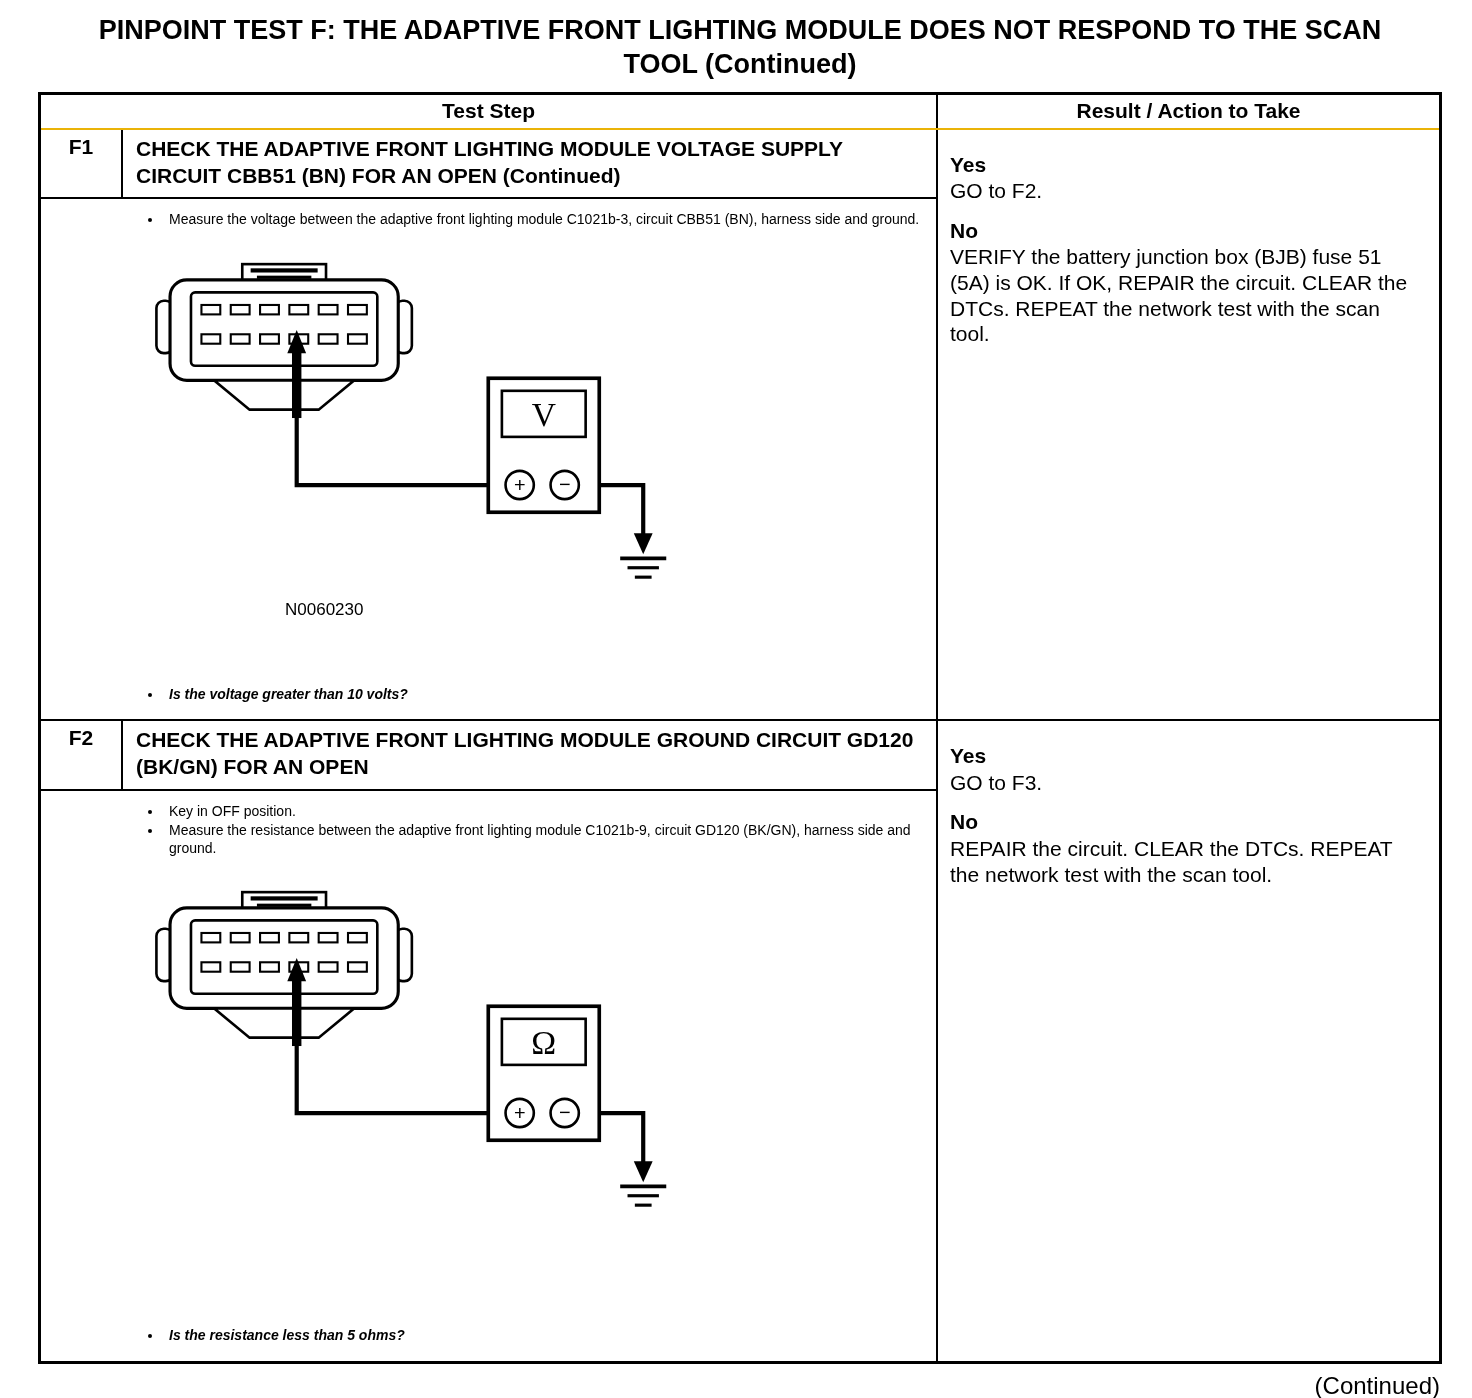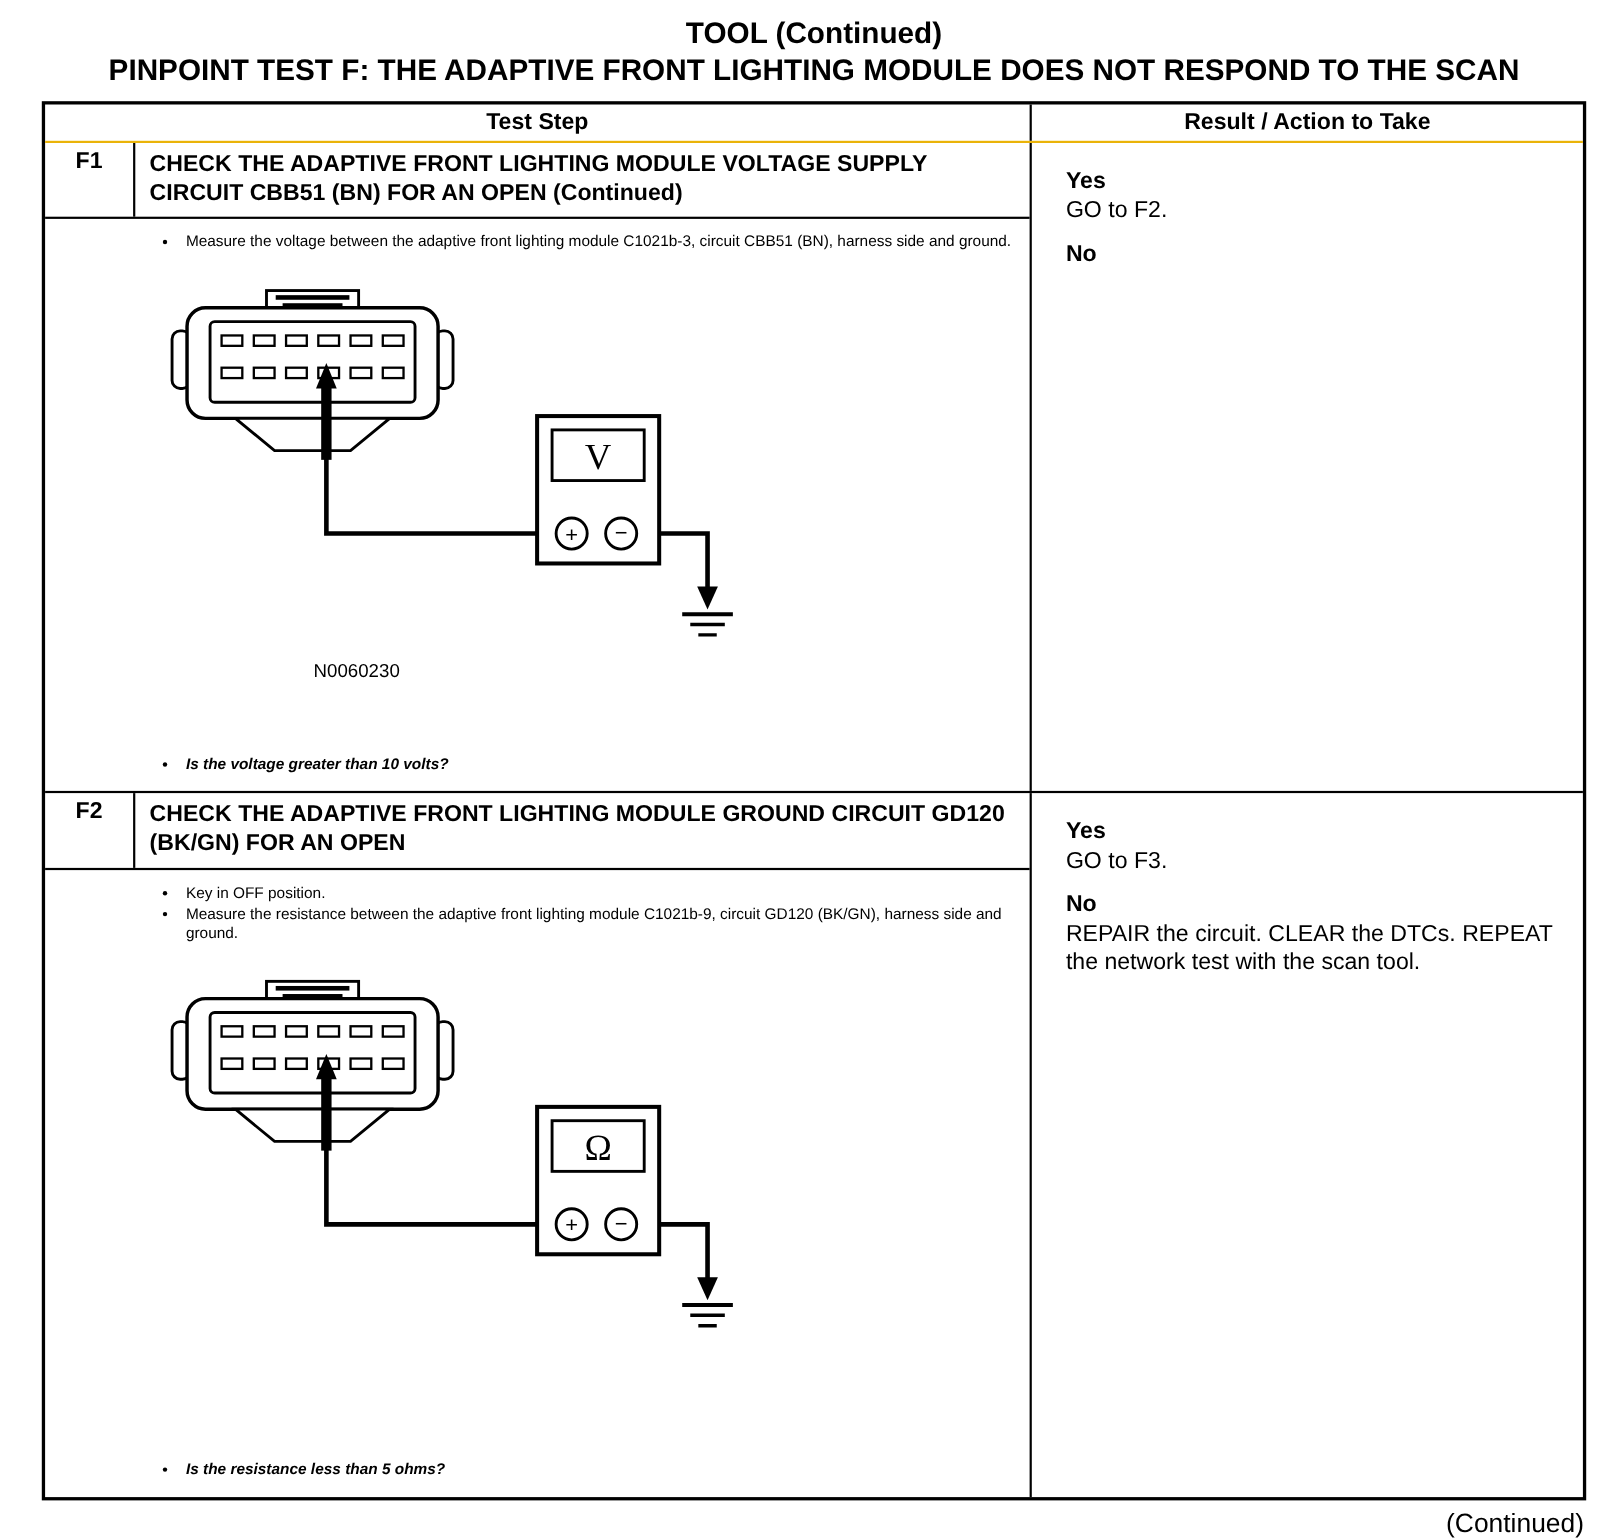--- a/index.html
+++ b/index.html
@@ -31,21 +31,21 @@
     border-bottom: 2px solid #eab308;
   }
   .hdr-cell {
     font-weight: bold;
     font-size: 21px;
     text-align: center;
     padding: 4px 4px 5px 4px;
   }
   .col-left { width: 897px; border-right: 2px solid #000; }
   .col-right { flex: 1; }
-  .test-row { display: flex; gap: 19px; }
+  .test-row { display: flex; }
   .test-row.first { border-bottom: 2px solid #000; }
   .row-left {
     width: 897px;
     border-right: 2px solid #000;
     display: flex;
     flex-direction: column;
   }
   .step-header {
     display: flex;
     border-bottom: 2px solid #000;
@@ -118,22 +118,22 @@
     stroke: none;
     text-anchor: middle;
   }
 </style>
 </head>
 <body>
 
 <div class="page">
 
   <div class="title">
+    <div>PINPOINT TEST  F: THE ADAPTIVE FRONT LIGHTING MODULE DOES NOT RESPOND TO THE SCAN</div>
     <div>TOOL (Continued)</div>
-    <div>PINPOINT TEST  F: THE ADAPTIVE FRONT LIGHTING MODULE DOES NOT RESPOND TO THE SCAN</div>
   </div>
 
   <div class="doc-table">
 
     <div class="header-row">
       <div class="hdr-cell col-left">Test Step</div>
       <div class="hdr-cell col-right">Result / Action to Take</div>
     </div>
 
     <div class="test-row first row-f1">
@@ -201,20 +201,21 @@
           <ul class="bullets question">
             <li>Is the voltage greater than 10 volts?</li>
           </ul>
         </div>
       </div>
 
       <div class="row-right">
         <div class="yn-label">Yes</div>
         <div class="yn-action">GO to F2.</div>
         <div class="yn-label">No</div>
+        <div class="yn-action">VERIFY the battery junction box (BJB) fuse 51 (5A) is OK. If OK, REPAIR the circuit. CLEAR the DTCs. REPEAT the network test with the scan tool.</div>
       </div>
     </div>
 
     <div class="test-row row-f2">
       <div class="row-left">
         <div class="step-header">
           <div class="step-id">F2</div>
           <div class="step-title">CHECK THE ADAPTIVE FRONT LIGHTING MODULE GROUND CIRCUIT GD120 (BK/GN) FOR AN OPEN</div>
         </div>
         <div class="step-body">

